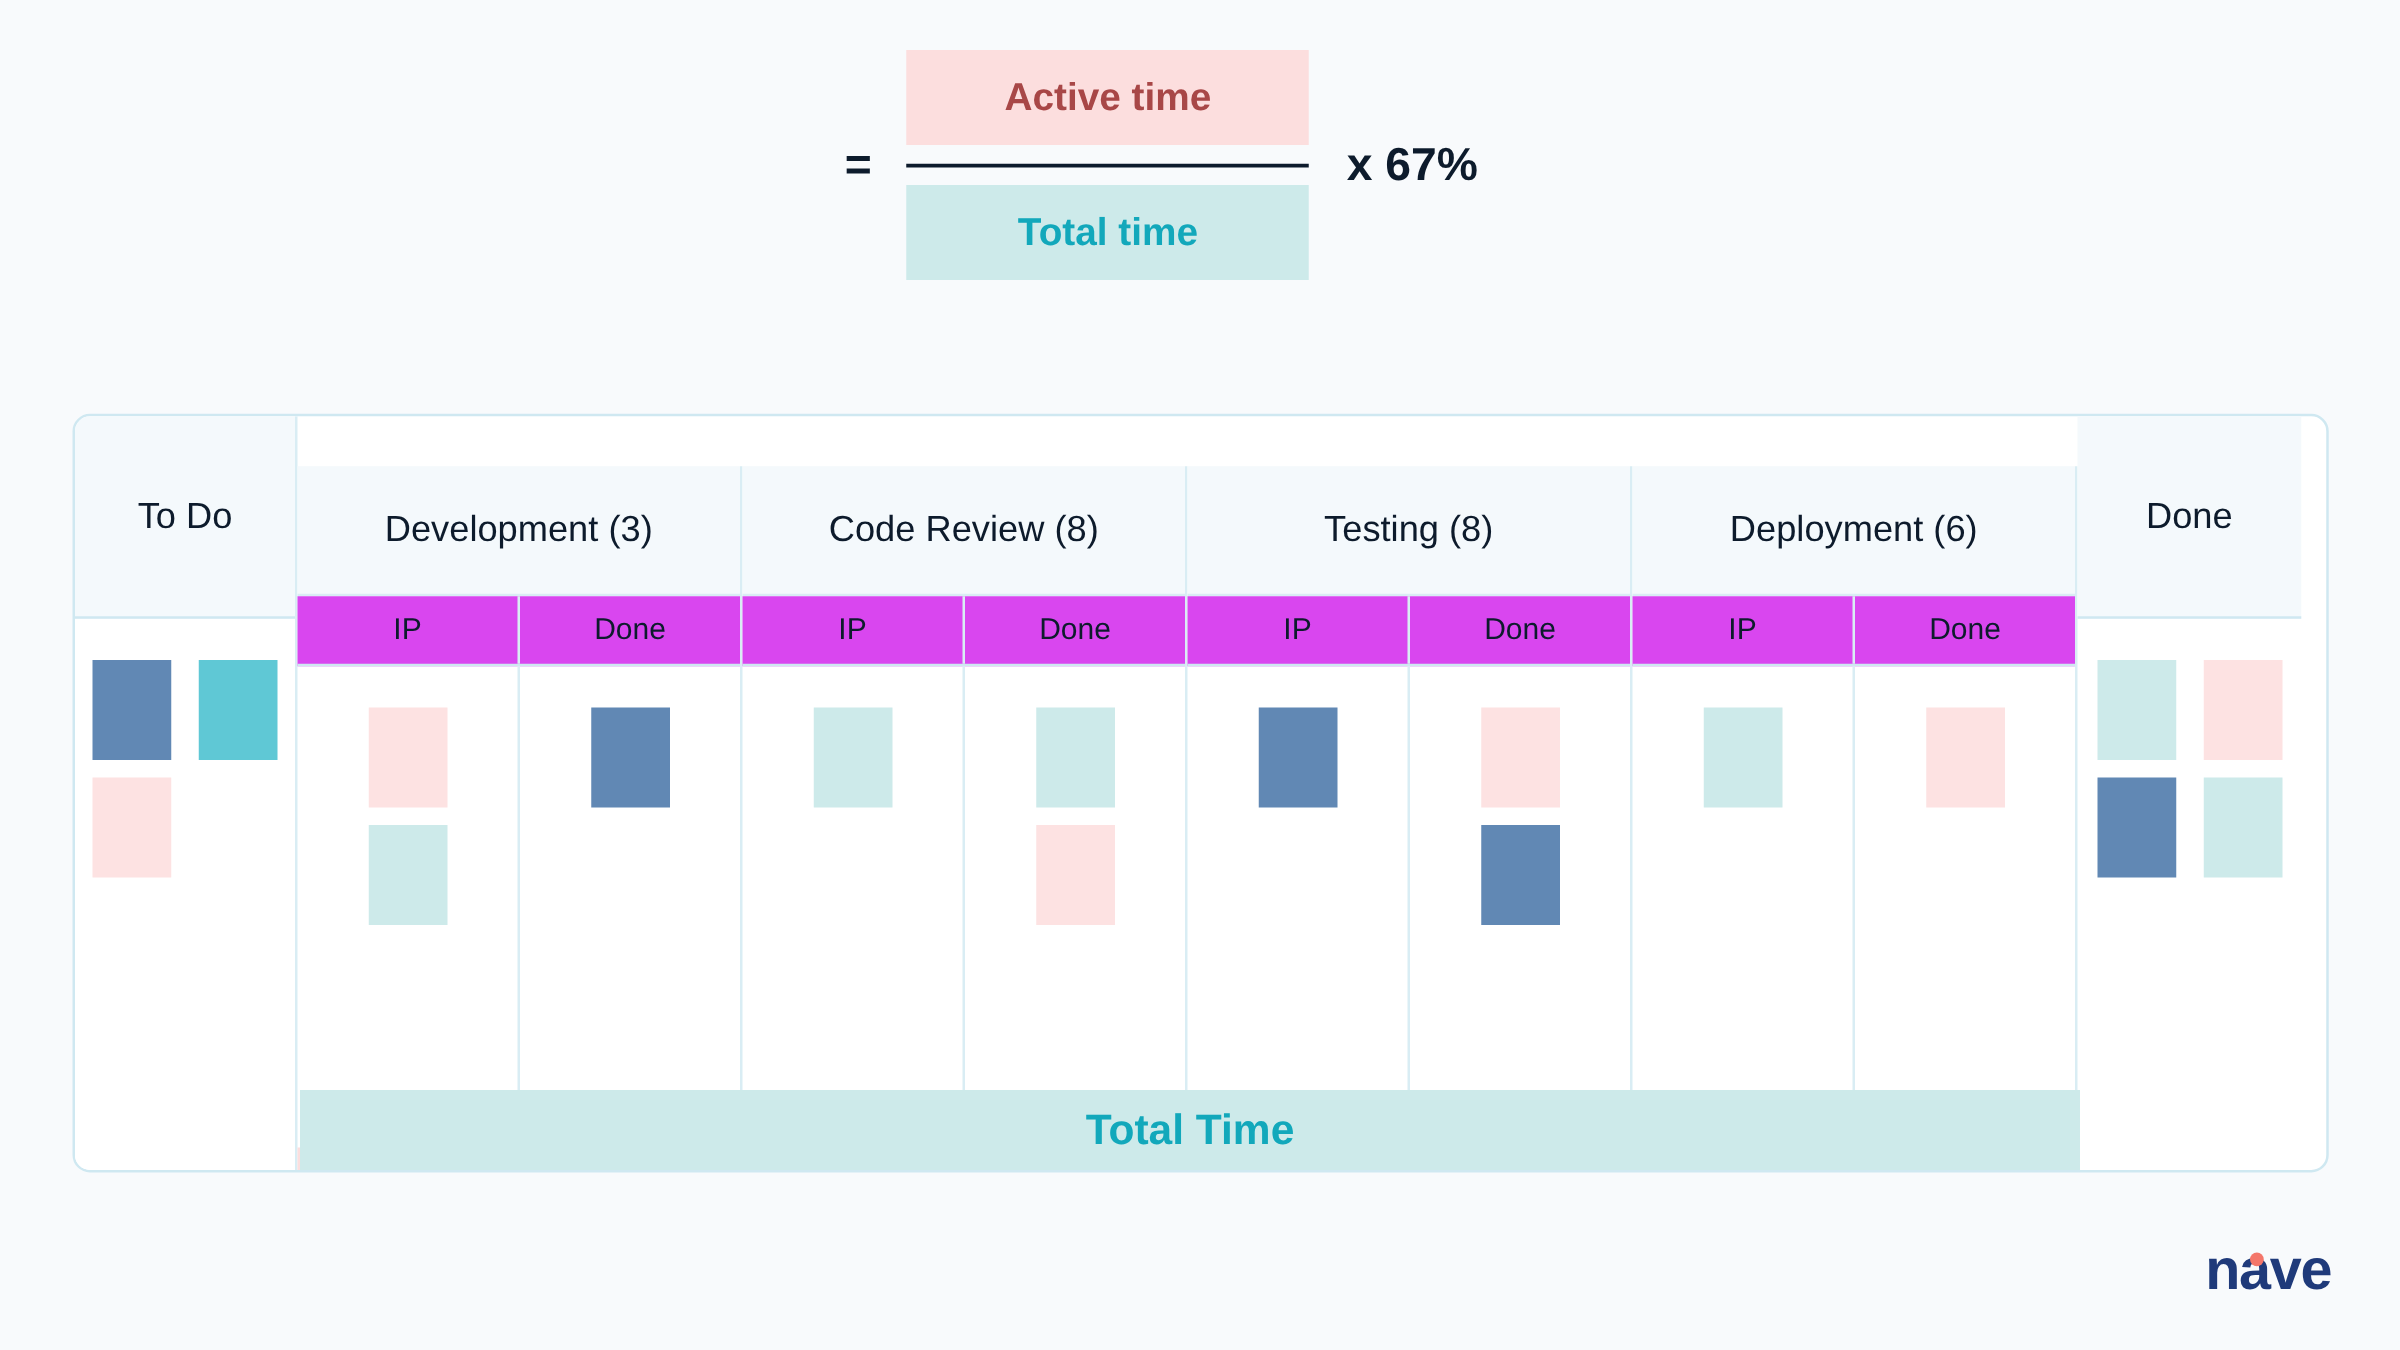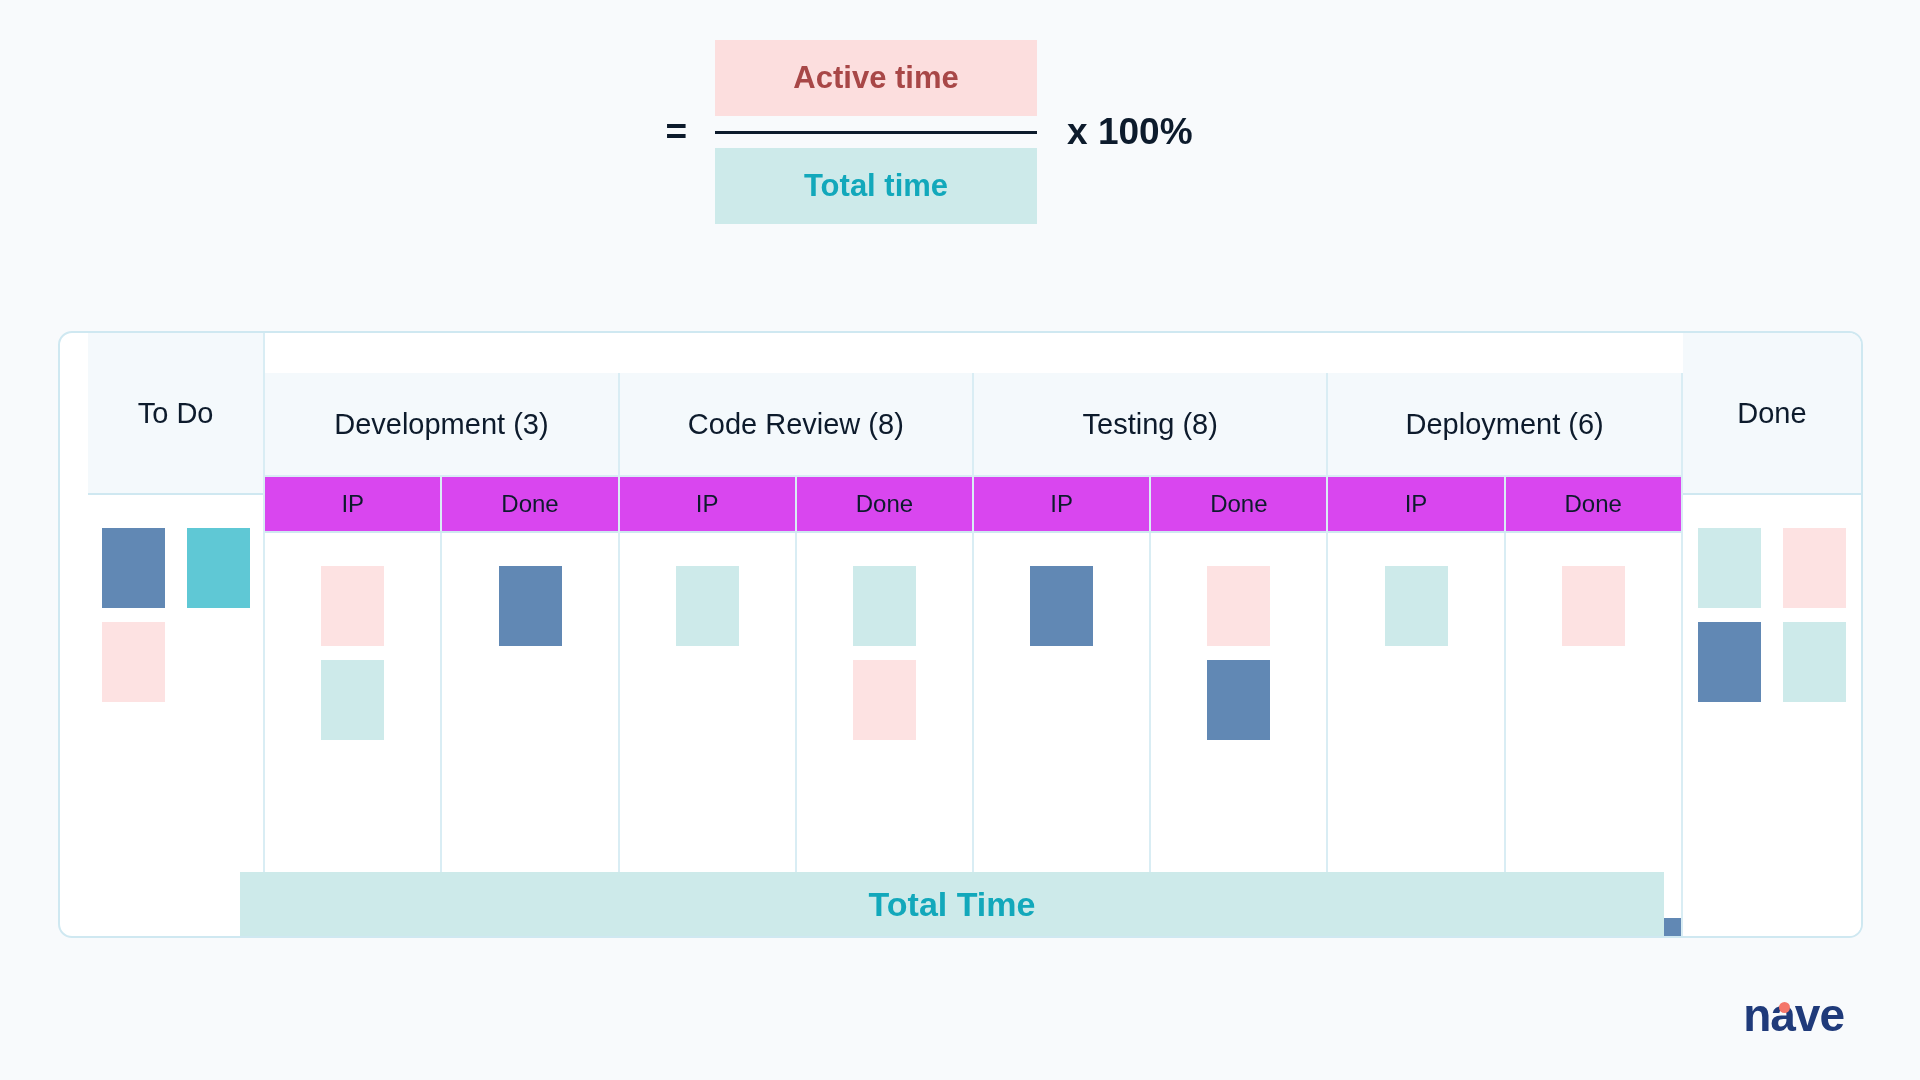--- a/index.html
+++ b/index.html
@@ -77,21 +77,20 @@
 
   
   .board {
     position: absolute;
     left: 58px; top: 331px;
     width: 1805px; height: 607px;
     border: 2px solid #cfe8f1;
     border-radius: 14px;
     background: #ffffff;
     overflow: hidden;
-    padding-left: 28px;
   }
   .board-grid {
     position: relative;
     width: 100%; height: 100%;
     display: flex;
   }
   
   .col { position: relative; height: 100%; display: flex; flex-direction: column; }
   .col-todo   { width: 178px; }
   .col-stage  { width: 356px; margin-top: 40px; }
@@ -198,21 +197,21 @@
     justify-content: center;
     font-size: 34px;
     font-weight: 700;
     color: #12a8bb;
   }
   .total-empty { height: 64px; background: #ffffff; }
 
   
   .logo {
     position: absolute;
-    right: 76px; bottom: 38px;
+    right: 55px; bottom: 38px;
     display: flex;
     align-items: baseline;
   }
   .logo-text {
     font-size: 46px;
     font-weight: 700;
     color: #1f3a7a;
     letter-spacing: -1px;
     position: relative;
   }
@@ -232,21 +231,21 @@
   <div class="formula">
     <div class="formula-inner">
       <span class="formula-eq">=</span>
       <span class="fraction">
         <span class="frac-term frac-num">Active time</span>
         <span class="frac-bar">
             <i></i>
           </span>
         <span class="frac-term frac-den">Total time</span>
       </span>
-      <span class="formula-mult">x 100%</span>
+      <span class="formula-mult">x 67%</span>
     </div>
   </div>
 
   <div class="board">
     <div class="board-grid">
 
       <div class="col col-todo vline">
         <div class="plain-head">To Do</div>
         <div class="stage-body">
           <div class="lane">

